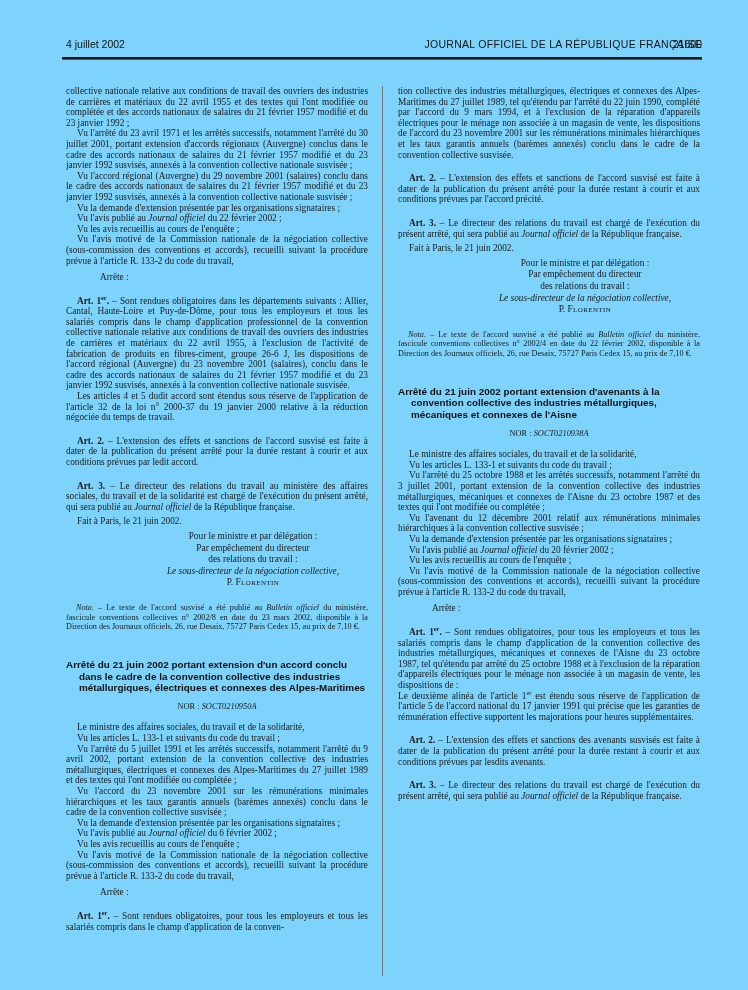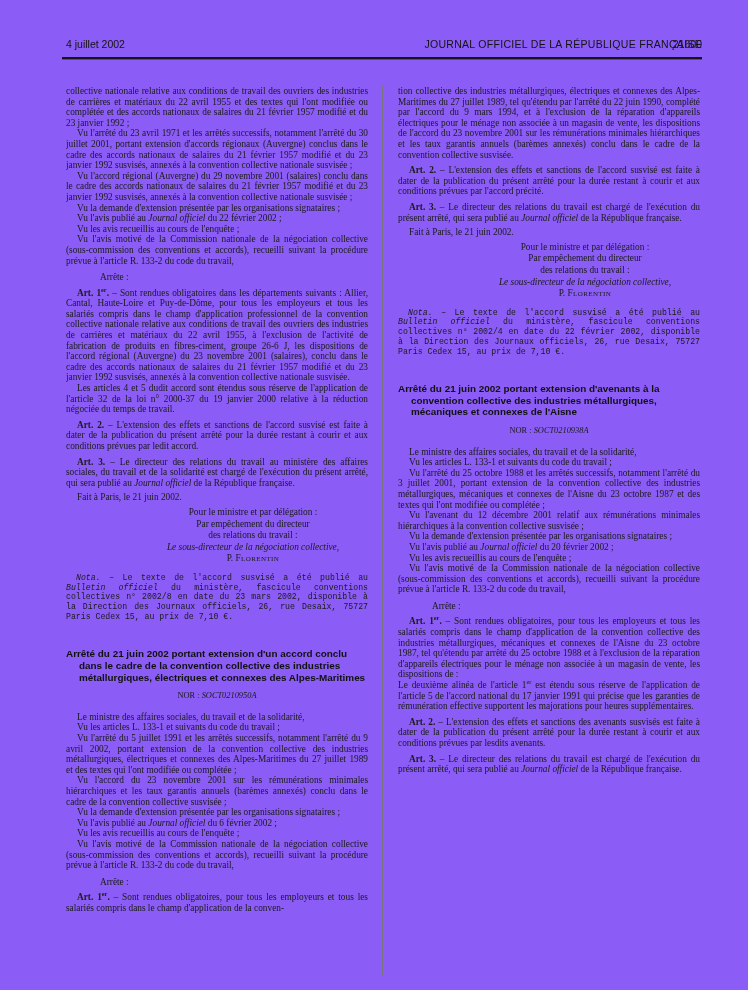--- a/index.html
+++ b/index.html
@@ -1,20 +1,20 @@
 <!DOCTYPE html>
 <html lang="fr"><head>
 <meta charset="utf-8">
 <style>
   html,body{margin:0;padding:0;background:#d8d8d4;}
   .page{
     position:relative;
     width:748px;height:990px;
     margin:0 auto;
-    background:#8b5cf6;
+    background:#7dd3fc;
     color:#1b1b1b;
     overflow:hidden;
     font-family:"Liberation Serif",serif;
   }
   
   .header{
     position:absolute;top:38px;left:62px;width:640px;height:15px;
     font-family:"Liberation Sans",sans-serif;font-size:10.5px;color:#141414;
   }
   .header-date{position:absolute;left:4px;top:0;}
@@ -28,25 +28,25 @@
   .cols{
     position:absolute;top:86px;left:66px;width:634px;height:898px;
     display:flex;gap:30px;overflow:hidden;
   }
   .col{width:304px;font-size:9.3px;line-height:10.6px;text-align:justify;}
   .divider{position:absolute;top:86px;left:382px;width:1px;height:890px;background:#777;}
   
   .blk{margin:0;}
   .p{text-indent:11px;}
   .p0{text-indent:0;}
-  .art{text-indent:11px;margin-top:5px;}
+  .art{text-indent:11px;margin-top:13px;}
   .arrete{text-indent:34px;margin:6px 0 5px;}
   .date{text-indent:11px;margin:4px 0 4px;}
   .center{text-align:center;padding-left:72px;margin:1px 0;text-indent:0;}
-  .nota{font-size:8.2px;line-height:9.7px;margin-top:9px;text-indent:10px;font-family:Liberation Mono, monospace;}
+  .nota{font-size:8.2px;line-height:9.7px;margin-top:15px;text-indent:10px;}
   .h{
     font-family:"Liberation Sans",sans-serif;font-weight:bold;
     font-size:9.9px;line-height:11.6px;
     margin:27px 0 8px;padding-left:13px;text-indent:-13px;text-align:left;
     color:#111;
   }
   .nor{text-align:center;font-size:8.4px;margin:2px 0 10px;text-indent:0;}
   .li{padding-left:24px;text-indent:-11px;margin:0;}
   strong{font-weight:bold;}
   i{font-style:italic;}

